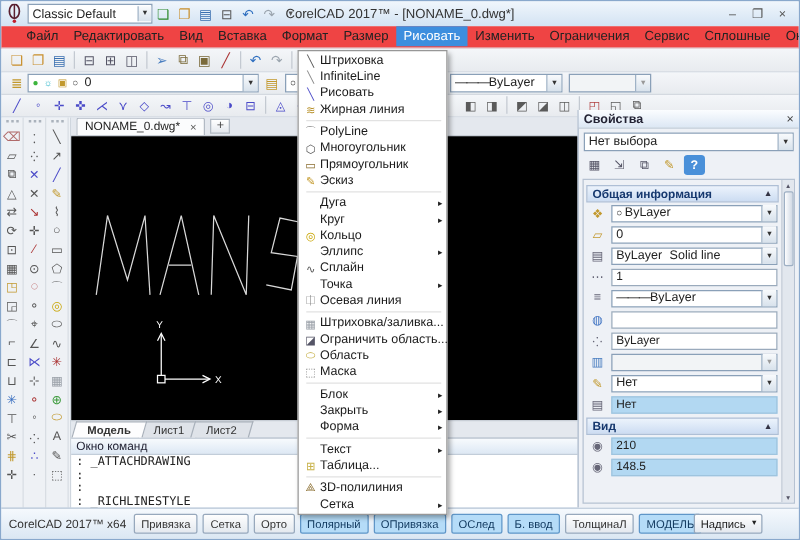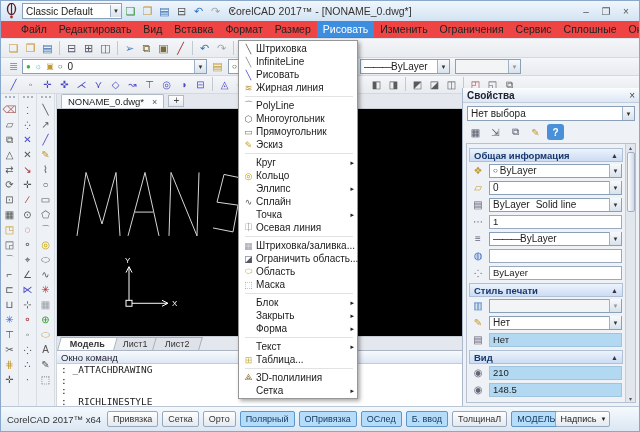--- a/index.html
+++ b/index.html
@@ -420,24 +420,20 @@
             <span></span>
           </div>
       </div>
       <div class="prow">
         <span class="ic">⁘</span>
         <div class="pin">
             <span>ByLayer</span>
           </div>
       </div>
 
-      <div class="sechdr">
-        <span>Стиль печати</span>
-        <span class="col">▲</span>
-      </div>
       <div class="prow">
         <span class="ic" style="color:#4a7ec0">▥</span>
         <div class="combo dis">
           <span></span>
           <span class="arr" style="color:#999">▼</span>
         </div>
       </div>
       <div class="prow">
         <span class="ic" style="color:#c2992e">✎</span>
         <div class="combo">
@@ -532,20 +528,25 @@
         <span class="mi-lb">Эскиз</span>
         <span class="mi-ar"></span>
       </div>
 
       <div class="mi sep">
         
         
         
       </div>
 
+      <div class="mi has-sub">
+        <span class="mi-ic"></span>
+        <span class="mi-lb">Дуга</span>
+        <span class="mi-ar"></span>
+      </div>
 
       <div class="mi has-sub">
         <span class="mi-ic"></span>
         <span class="mi-lb">Круг</span>
         <span class="mi-ar"></span>
       </div>
 
       <div class="mi">
         <span class="mi-ic" style="color:#c8a400">◎</span>
         <span class="mi-lb">Кольцо</span>

